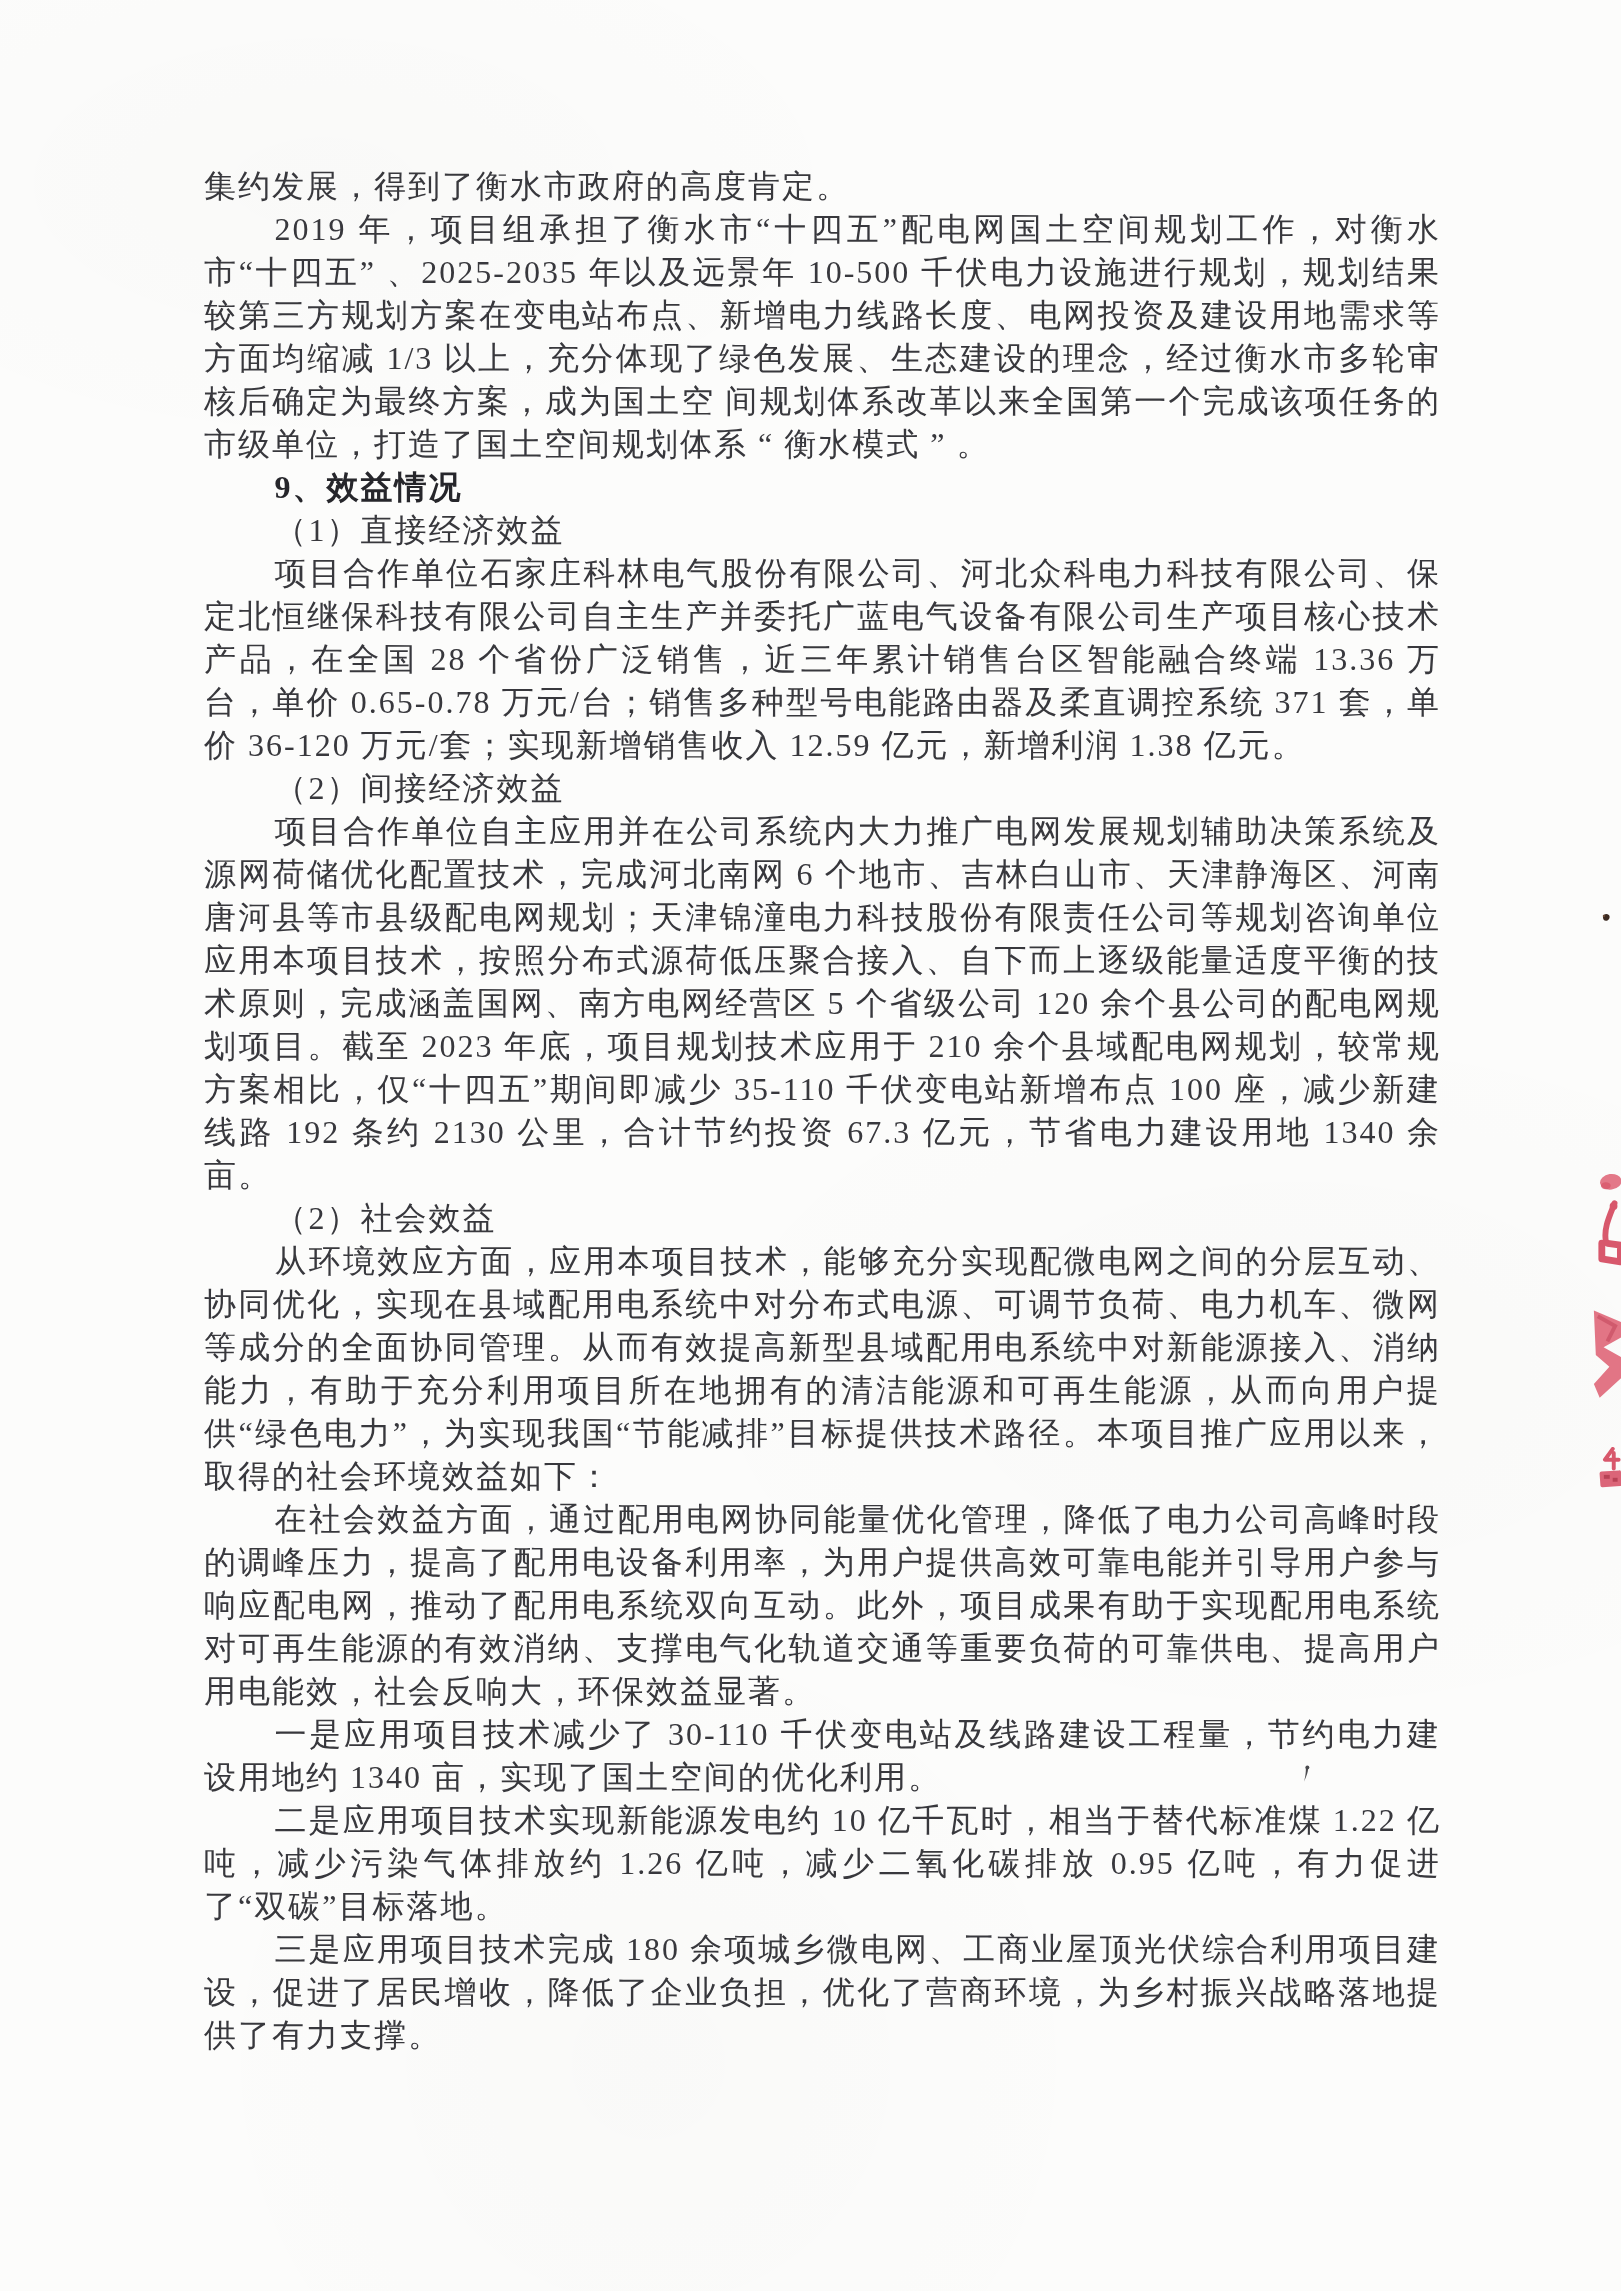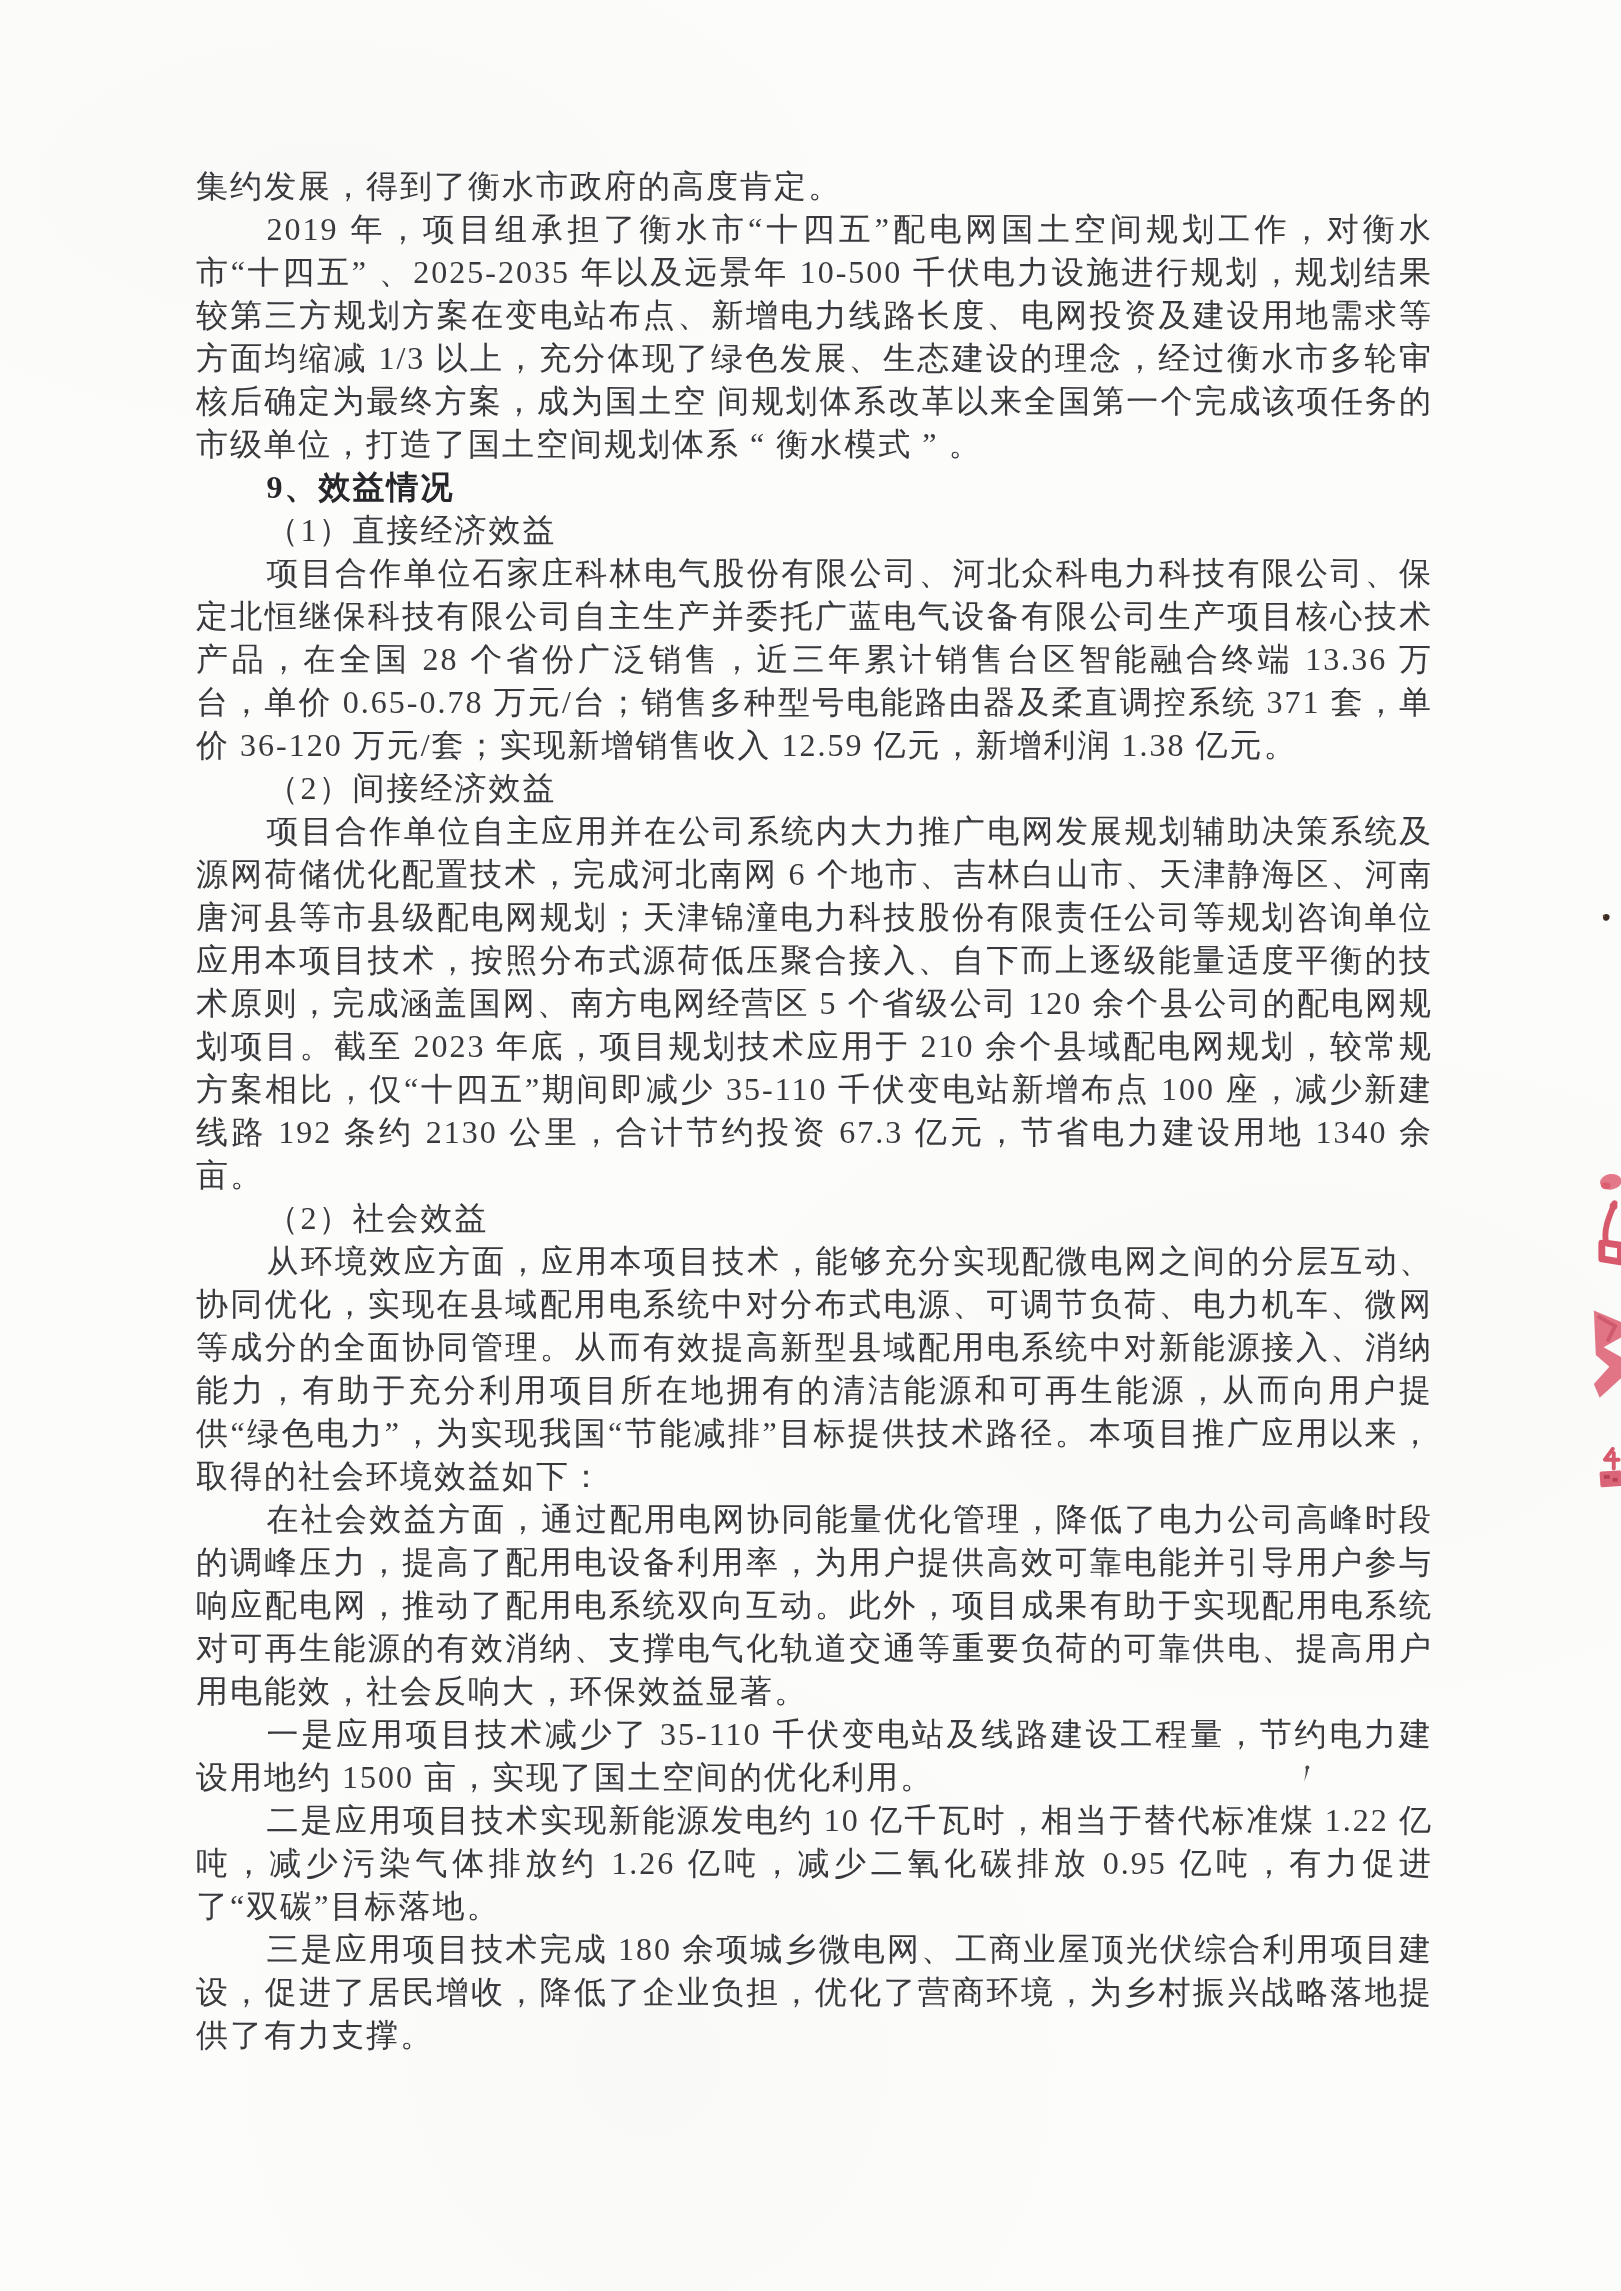--- a/index.html
+++ b/index.html
@@ -10,21 +10,21 @@
     background:#fcfcfb;
     background-image:
       radial-gradient(ellipse 588px 294px at 20% 8%, rgba(0,0,0,0.012), transparent),
       radial-gradient(ellipse 686px 392px at 80% 60%, rgba(0,0,0,0.010), transparent),
       radial-gradient(ellipse 490px 490px at 40% 90%, rgba(0,0,0,0.012), transparent);
     overflow:hidden;
     font-family:"Liberation Serif","DejaVu Serif",serif;
   }
   .text-block{
     position:absolute;
-    left:196px; top:165px;
+    left:204px; top:165px;
     width:1237px;
     color:#38383d;
     font-size:32px;
     line-height:43px;
     letter-spacing:2px;
     text-align:justify;
   }
   .text-block p{margin:0;padding:0;}
   p.body-indent{text-indent:2.2em;}
   p.body-flush{text-indent:0;}
@@ -43,21 +43,21 @@
     <p class="body-flush">集约发展，得到了衡水市政府的高度肯定。</p>
     <p class="body-indent">2019 年，项目组承担了衡水市“十四五”配电网国土空间规划工作，对衡水市“十四五” 、2025-2035 年以及远景年 10-500 千伏电力设施进行规划，规划结果较第三方规划方案在变电站布点、新增电力线路长度、电网投资及建设用地需求等方面均缩减 1/3 以上，充分体现了绿色发展、生态建设的理念，经过衡水市多轮审核后确定为最终方案，成为国土空 间规划体系改革以来全国第一个完成该项任务的市级单位，打造了国土空间规划体系 “ 衡水模式 ” 。</p>
     <p class="heading-bold">9、效益情况</p>
     <p class="heading-sub">（1）直接经济效益</p>
     <p class="body-indent">项目合作单位石家庄科林电气股份有限公司、河北众科电力科技有限公司、保定北恒继保科技有限公司自主生产并委托广蓝电气设备有限公司生产项目核心技术产品，在全国 28 个省份广泛销售，近三年累计销售台区智能融合终端 13.36 万台，单价 0.65-0.78 万元/台；销售多种型号电能路由器及柔直调控系统 371 套，单价 36-120 万元/套；实现新增销售收入 12.59 亿元，新增利润 1.38 亿元。</p>
     <p class="heading-sub">（2）间接经济效益</p>
     <p class="body-indent">项目合作单位自主应用并在公司系统内大力推广电网发展规划辅助决策系统及源网荷储优化配置技术，完成河北南网 6 个地市、吉林白山市、天津静海区、河南唐河县等市县级配电网规划；天津锦潼电力科技股份有限责任公司等规划咨询单位应用本项目技术，按照分布式源荷低压聚合接入、自下而上逐级能量适度平衡的技术原则，完成涵盖国网、南方电网经营区 5 个省级公司 120 余个县公司的配电网规划项目。截至 2023 年底，项目规划技术应用于 210 余个县域配电网规划，较常规方案相比，仅“十四五”期间即减少 35-110 千伏变电站新增布点 100 座，减少新建线路 192 条约 2130 公里，合计节约投资 67.3 亿元，节省电力建设用地 1340 余亩。</p>
     <p class="heading-sub">（2）社会效益</p>
     <p class="body-indent">从环境效应方面，应用本项目技术，能够充分实现配微电网之间的分层互动、协同优化，实现在县域配用电系统中对分布式电源、可调节负荷、电力机车、微网等成分的全面协同管理。从而有效提高新型县域配用电系统中对新能源接入、消纳能力，有助于充分利用项目所在地拥有的清洁能源和可再生能源，从而向用户提供“绿色电力”，为实现我国“节能减排”目标提供技术路径。本项目推广应用以来，取得的社会环境效益如下：</p>
     <p class="body-indent">在社会效益方面，通过配用电网协同能量优化管理，降低了电力公司高峰时段的调峰压力，提高了配用电设备利用率，为用户提供高效可靠电能并引导用户参与响应配电网，推动了配用电系统双向互动。此外，项目成果有助于实现配用电系统对可再生能源的有效消纳、支撑电气化轨道交通等重要负荷的可靠供电、提高用户用电能效，社会反响大，环保效益显著。</p>
-    <p class="body-indent">一是应用项目技术减少了 35-110 千伏变电站及线路建设工程量，节约电力建设用地约 1500 亩，实现了国土空间的优化利用。</p>
+    <p class="body-indent">一是应用项目技术减少了 30-110 千伏变电站及线路建设工程量，节约电力建设用地约 1340 亩，实现了国土空间的优化利用。</p>
     <p class="body-indent">二是应用项目技术实现新能源发电约 10 亿千瓦时，相当于替代标准煤 1.22 亿吨，减少污染气体排放约 1.26 亿吨，减少二氧化碳排放 0.95 亿吨，有力促进了“双碳”目标落地。</p>
     <p class="body-indent">三是应用项目技术完成 180 余项城乡微电网、工商业屋顶光伏综合利用项目建设，促进了居民增收，降低了企业负担，优化了营商环境，为乡村振兴战略落地提供了有力支撑。</p>
   </div>
 
   <svg class="mark" style="left:1598px;top:1172px;" width="23.5" height="21.6" viewBox="0 0 24 22">
     <ellipse cx="13" cy="10" rx="11" ry="8" fill="#e0697b" opacity="0.9" transform="rotate(-8 13 10)"></ellipse>
     <ellipse cx="8" cy="14" rx="5" ry="3.5" fill="#d8586c" opacity="0.8"></ellipse>
   </svg>
 
   <svg class="mark" style="left:1594px;top:1200px;" width="27.4" height="67" viewBox="0 0 28 68">

